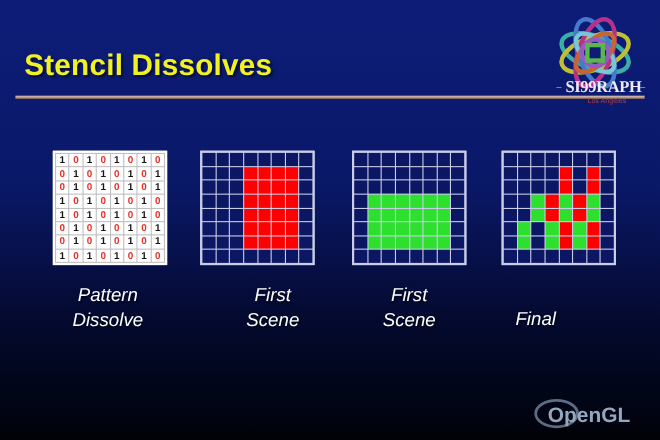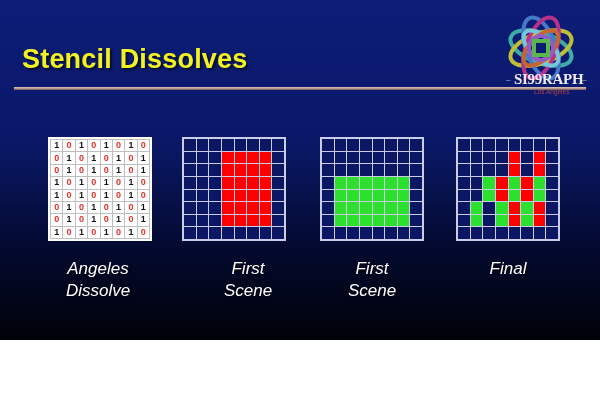--- a/index.html
+++ b/index.html
@@ -8,21 +8,21 @@
   }
   body {
     width: 600px;
     height: 400px;
     overflow: hidden;
     font-family: "Liberation Sans", sans-serif;
   }
   #slide {
     position: relative;
     width: 600px;
-    height: 340px;
+    height: 400px;
     background: linear-gradient(to bottom, #0d1d78 0%, #0a1868 42%, #040a30 72%, #000208 100%);
     overflow: hidden;
   }
 
   
   #title {
     position: absolute;
     left: 22px;
     top: 44px;
     font-size: 27px;
@@ -207,21 +207,21 @@
         <div class="pcell zero">0</div>
         <div class="pcell one">1</div>
         <div class="pcell zero">0</div>
         <div class="pcell one">1</div>
         <div class="pcell zero">0</div>
         <div class="pcell one">1</div>
         <div class="pcell zero">0</div>
       </div>
   </div>
   <div class="caption" style="left:23px;">
-    <div>Angeles</div>
+    <div>Pattern</div>
     <div>Dissolve</div>
   </div>
 
   <div class="figure" style="left:182px;">
     <div class="grid scene" id="grid-1">
         <div class="cell bg"></div>
         <div class="cell bg"></div>
         <div class="cell bg"></div>
         <div class="cell bg"></div>
         <div class="cell bg"></div>
@@ -425,21 +425,21 @@
         <div class="cell bg"></div>
         <div class="cell bg"></div>
         <div class="cell bg"></div>
         <div class="cell bg"></div>
         <div class="cell bg"></div>
         <div class="cell bg"></div>
         <div class="cell bg"></div>
         <div class="cell bg"></div>
       </div>
   </div>
-  <div class="caption" style="left:433px;">
+  <div class="caption" style="left:412px;margin-top:21px;">
     <div>Final</div>
   </div>
 
   <div id="opengl">
     <svg width="92" height="32" viewBox="0 0 92 32">
       <ellipse cx="22" cy="16" rx="19" ry="12" fill="none" stroke="#6c8098" stroke-width="2.5" opacity="0.85"></ellipse>
       <text x="14" y="24" font-family="'Liberation Sans', sans-serif" font-size="19" font-weight="bold" fill="#93a8c0">OpenGL</text>
       <text x="84" y="24" font-family="'Liberation Sans', sans-serif" font-size="11" fill="#93a8c0">.</text>
     </svg>
   </div>

